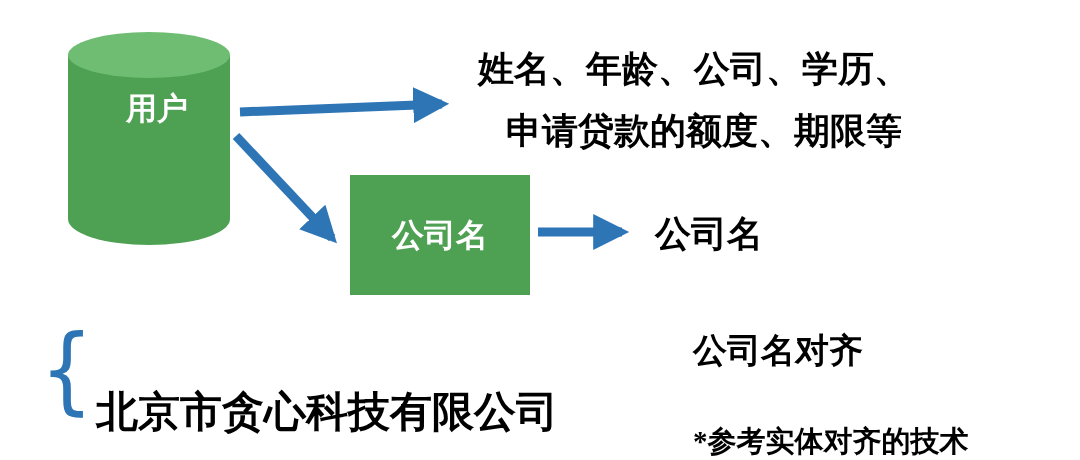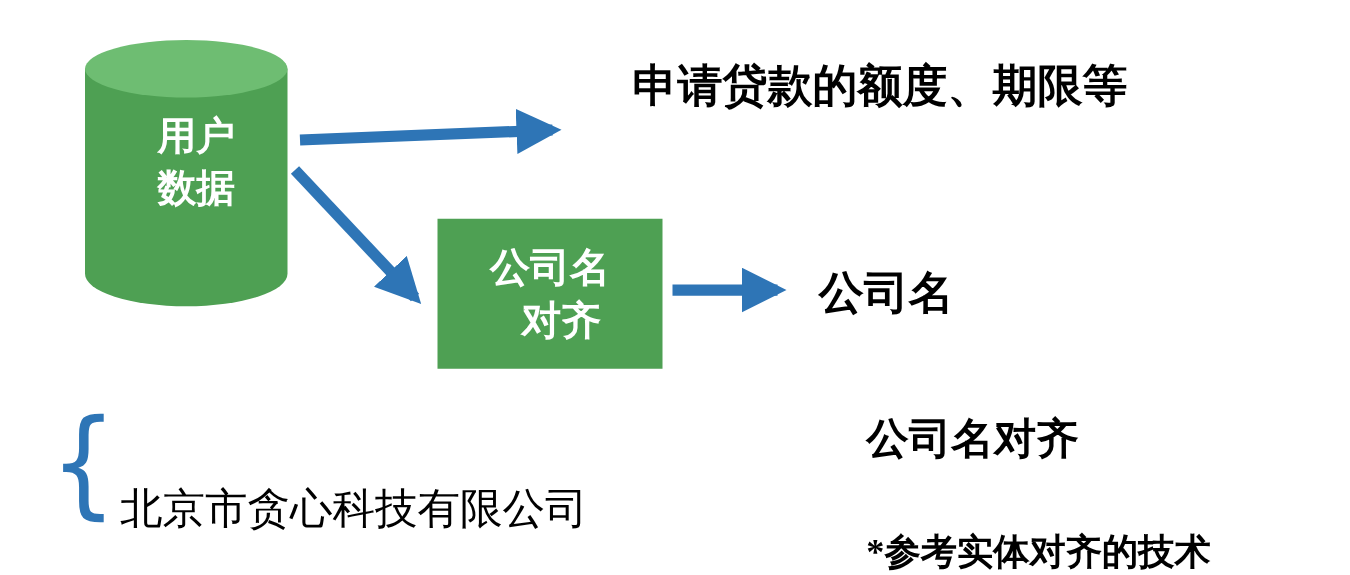--- a/index.html
+++ b/index.html
@@ -50,21 +50,21 @@
   .output-label { position:absolute; left:655px; top:210px; font-size:36px; font-weight:bold; }
 
   
   .brace {
     position:absolute; left:40px; top:314px;
     font-family:"DejaVu Sans", sans-serif;
     font-size:84px; line-height:100px; color:var(--blue,#2e75b6);
     transform:scaleY(1.12); transform-origin:top left;
   }
   .company-1 { position:absolute; left:96px; top:322px; font-size:34px; font-weight:bold; }
-  .company-2 { position:absolute; left:96px; top:384px; font-size:34px; font-weight:normal; }
+  .company-2 { position:absolute; left:96px; top:384px; font-size:42px; font-weight:bold; }
   .note-title { position:absolute; left:693px; top:328px; font-size:34px; font-weight:bold; }
   .note-sub  { position:absolute; left:693px; top:390px; font-size:29px; font-weight:bold;margin-top:32px; }
 </style>
 </head>
 <body>
 
 <div class="stage">
 
   <svg class="arrows" width="1080" height="460" viewBox="0 0 1080 460">
     <defs>
@@ -75,31 +75,30 @@
     <line class="arrow-line" x1="240" y1="112" x2="442" y2="104" marker-end="url(#arrowhead)"></line>
     <line class="arrow-line" x1="236" y1="136" x2="332" y2="238" marker-end="url(#arrowhead)"></line>
     <line class="arrow-line" x1="538" y1="232" x2="622" y2="232" marker-end="url(#arrowhead)"></line>
   </svg>
 
   <div class="cylinder">
     <div class="cyl-body"></div>
     <div class="cyl-top"></div>
     <div class="cyl-label">
       <div>用户</div>
-      <div>数据</div>
     </div>
   </div>
 
   <div class="attr-text">
+    <div>姓名、年龄、公司、学历、</div>
     <div class="attr-line2">申请贷款的额度、期限等</div>
   </div>
 
   <div class="process-box">
     <div>公司名</div>
-    <div class="process-line2">对齐</div>
   </div>
 
   <div class="output-label">公司名</div>
 
   <div class="brace">{</div>
   <div class="company-2">北京市贪心科技有限公司</div>
   <div class="note-title">公司名对齐</div>
   <div class="note-sub">*参考实体对齐的技术</div>
 
 </div>

